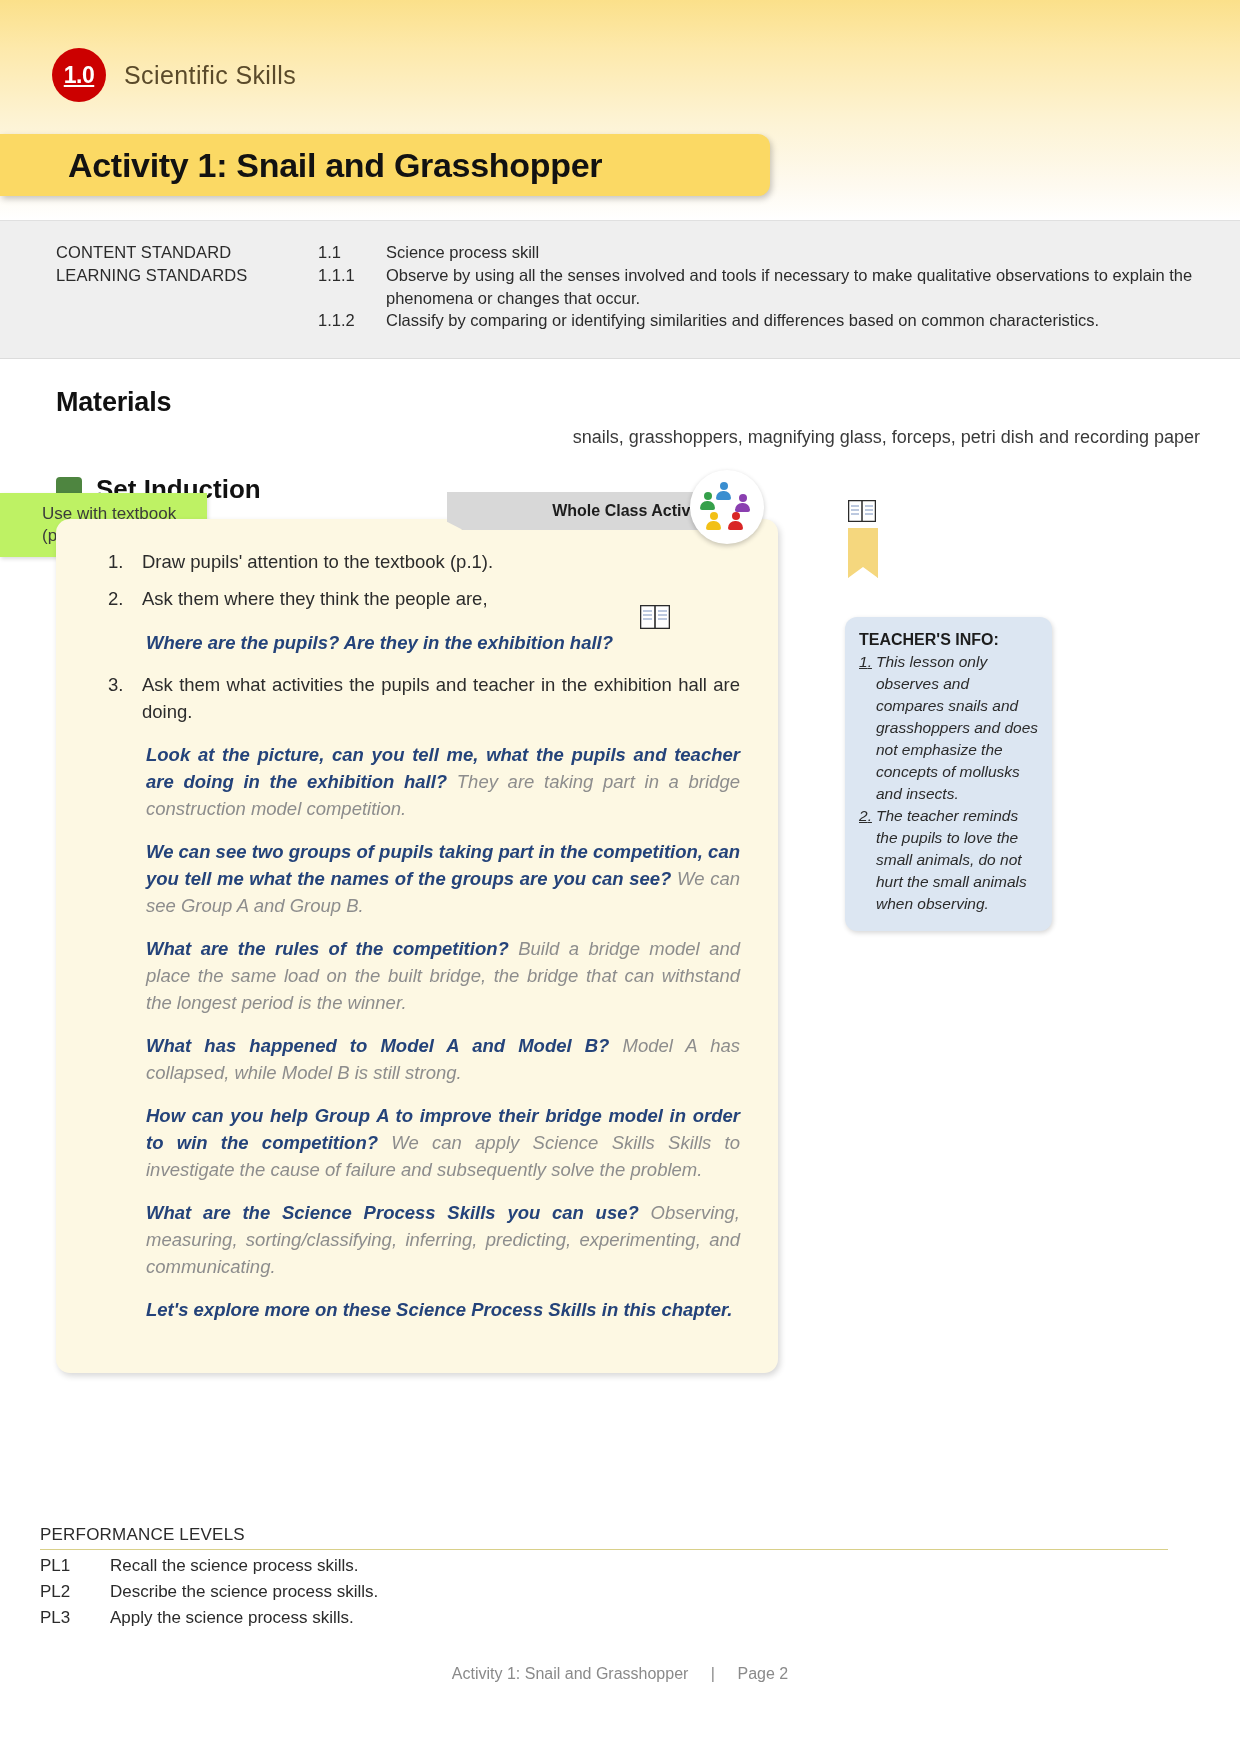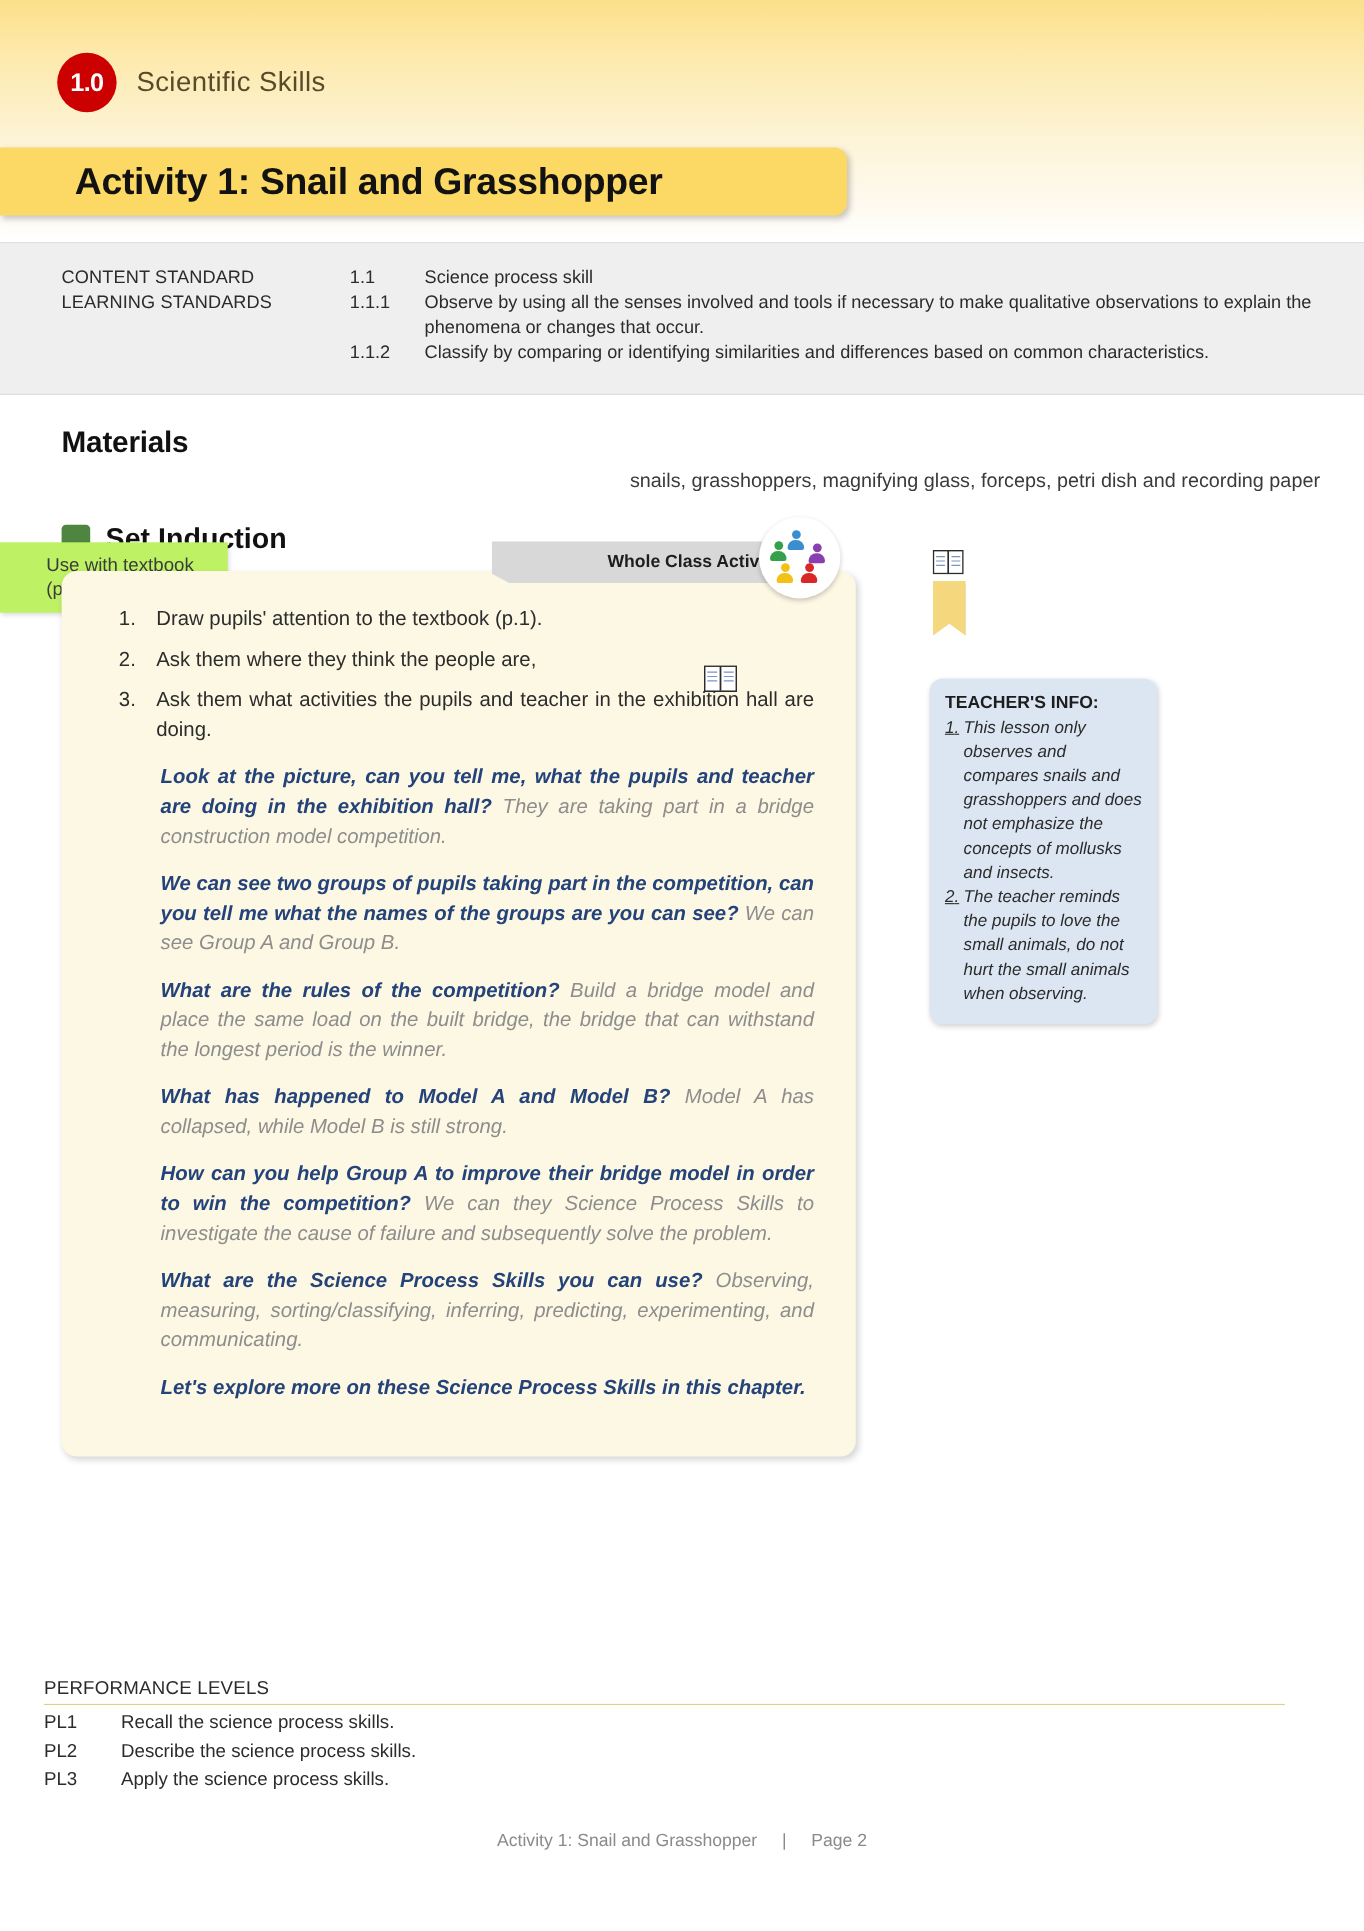--- a/index.html
+++ b/index.html
@@ -25,20 +25,21 @@
   }
   .chapter-badge {
     width: 54px; height: 54px;
     border-radius: 50%;
     background: #cc0000;
     color: #ffffff;
     font-size: 23px;
     font-weight: bold;
     display: flex; align-items: center; justify-content: center;
     letter-spacing: -0.5px;
+    text-decoration: underline;
   }
   .chapter-title {
     font-size: 25px;
     color: #5a4a2a;
     letter-spacing: 0.4px;
   }
 
   
   .activity-bar {
     position: absolute;
@@ -316,39 +317,42 @@
         <line x1="18" y1="10" x2="27" y2="10" stroke="#7a93c0" stroke-width="1"></line>
         <line x1="18" y1="14" x2="27" y2="14" stroke="#7a93c0" stroke-width="1"></line>
       </svg>
     </span>
 
     <ol class="steps">
       <li>Draw pupils' attention to the textbook (p.1).</li>
       <li>Ask them where they think the people are,</li>
     </ol>
 
+    <div class="dialog">
+      <span class="q">Where are the pupils? Are they in the exhibition hall?</span><span class="a"></span>
+    </div>
 
     <ol class="steps" start="3" style="counter-reset:s 2">
       <li>Ask them what activities the pupils and teacher in the exhibition hall are doing.</li>
     </ol>
 
     <div class="dialog">
       <span class="q">Look at the picture, can you tell me, what the pupils and teacher are doing in the exhibition hall?</span><span class="a"> They are taking part in a bridge construction model competition.</span>
     </div>
     <div class="dialog">
       <span class="q">We can see two groups of pupils taking part in the competition, can you tell me what the names of the groups are you can see?</span><span class="a"> We can see Group A and Group B.</span>
     </div>
     <div class="dialog">
       <span class="q">What are the rules of the competition?</span><span class="a"> Build a bridge model and place the same load on the built bridge, the bridge that can withstand the longest period is the winner.</span>
     </div>
     <div class="dialog">
       <span class="q">What has happened to Model A and Model B?</span><span class="a"> Model A has collapsed, while Model B is still strong.</span>
     </div>
     <div class="dialog">
-      <span class="q">How can you help Group A to improve their bridge model in order to win the competition?</span><span class="a"> We can they Science Process Skills to investigate the cause of failure and subsequently solve the problem.</span>
+      <span class="q">How can you help Group A to improve their bridge model in order to win the competition?</span><span class="a"> We can apply Science Skills Skills to investigate the cause of failure and subsequently solve the problem.</span>
     </div>
     <div class="dialog">
       <span class="q">What are the Science Process Skills you can use?</span><span class="a"> Observing, measuring, sorting/classifying, inferring, predicting, experimenting, and communicating.</span>
     </div>
     <div class="dialog">
       <span class="q">Let's explore more on these Science Process Skills in this chapter.</span><span class="a"></span>
     </div>
 
   </div>
 </div>

